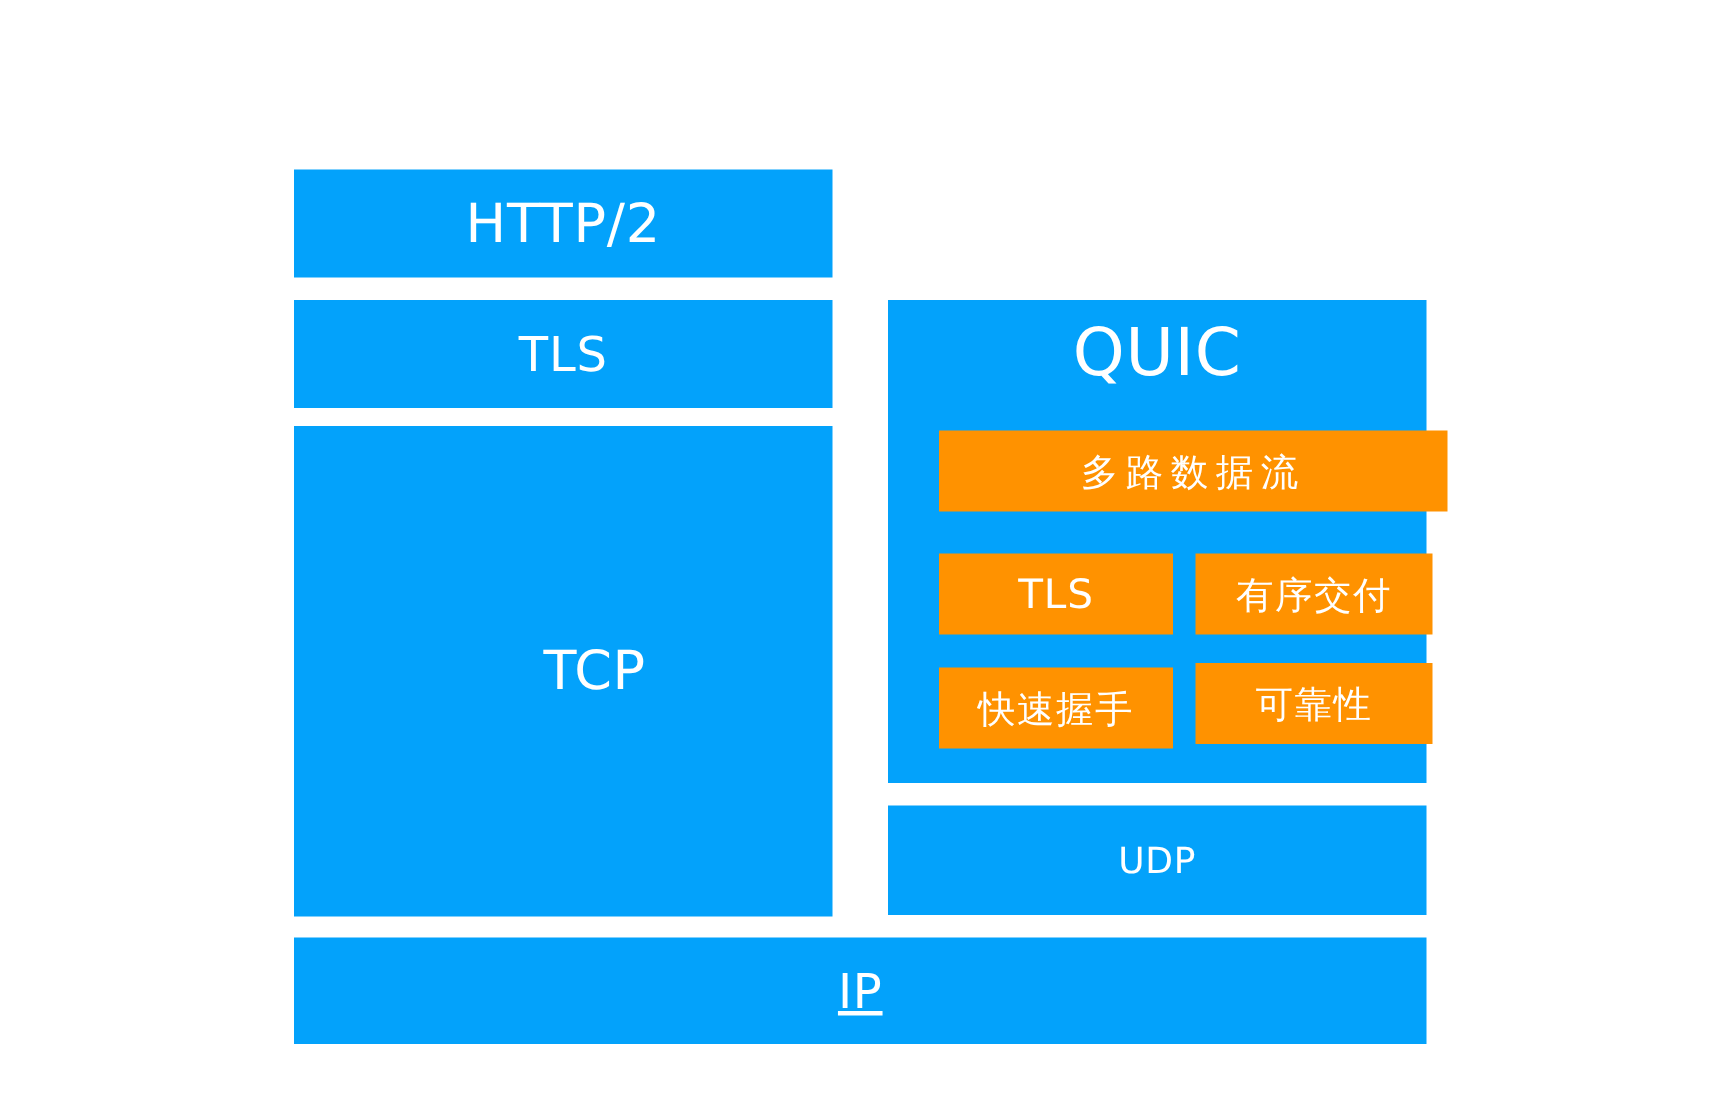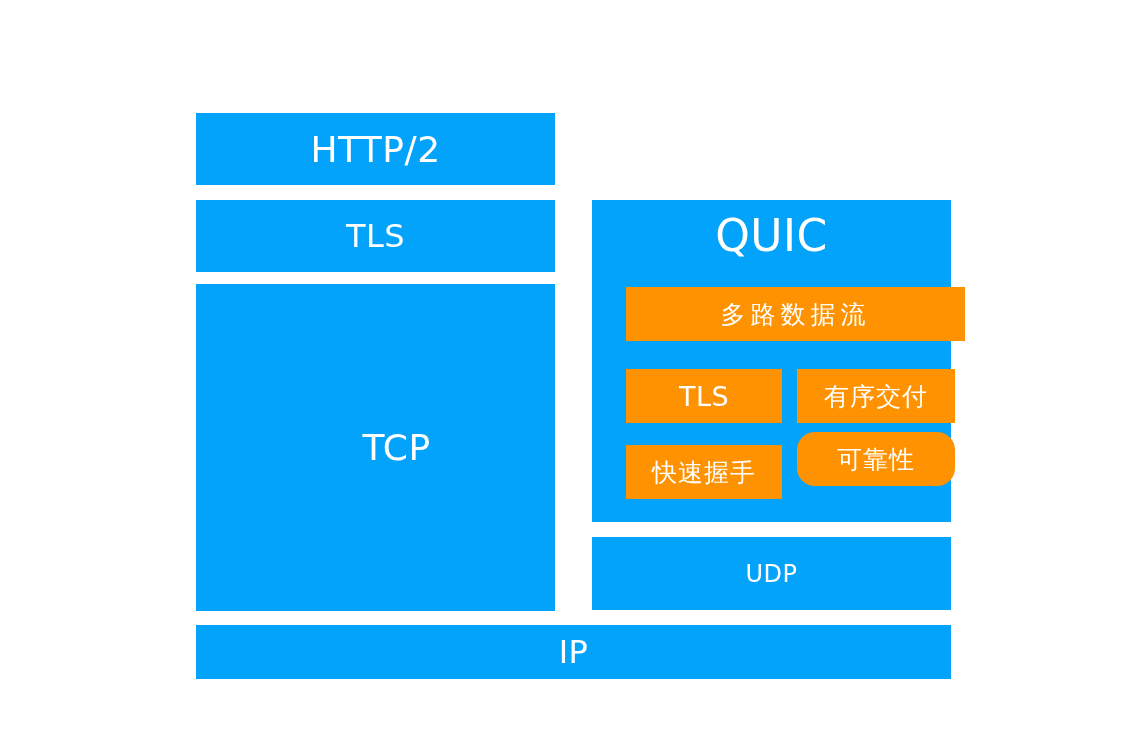--- a/index.html
+++ b/index.html
@@ -92,30 +92,30 @@
     left: 181px; top: 169px; width: 158px; height: 54px;
     font-size: 25px;
     letter-spacing: 1px;
   }
   #feat-handshake {
     left: 10px; top: 245px; width: 156px; height: 54px;
     font-size: 25px;
     letter-spacing: 1px;
   }
   #feat-reliable {
-    left: 181px; top: 232px; width: 158px; height: 54px;
+    left: 181px; top: 242px; width: 158px; height: 54px;
     font-size: 25px;
     letter-spacing: 1px;
-    border-radius: 18px;
   }
 
   
   #ip-box {
-    left: 196px; top: 625px; width: 755px; height: 54px;
+    left: 196px; top: 625px; width: 755px; height: 71px;
     font-size: 32px;
+    text-decoration: underline;
   }
 </style>
 </head>
 <body>
 
 <div id="diagram">
 
   <div class="box" id="http2-box">HTTP/2</div>
 
   <div class="box" id="tls-left-box">TLS</div>

